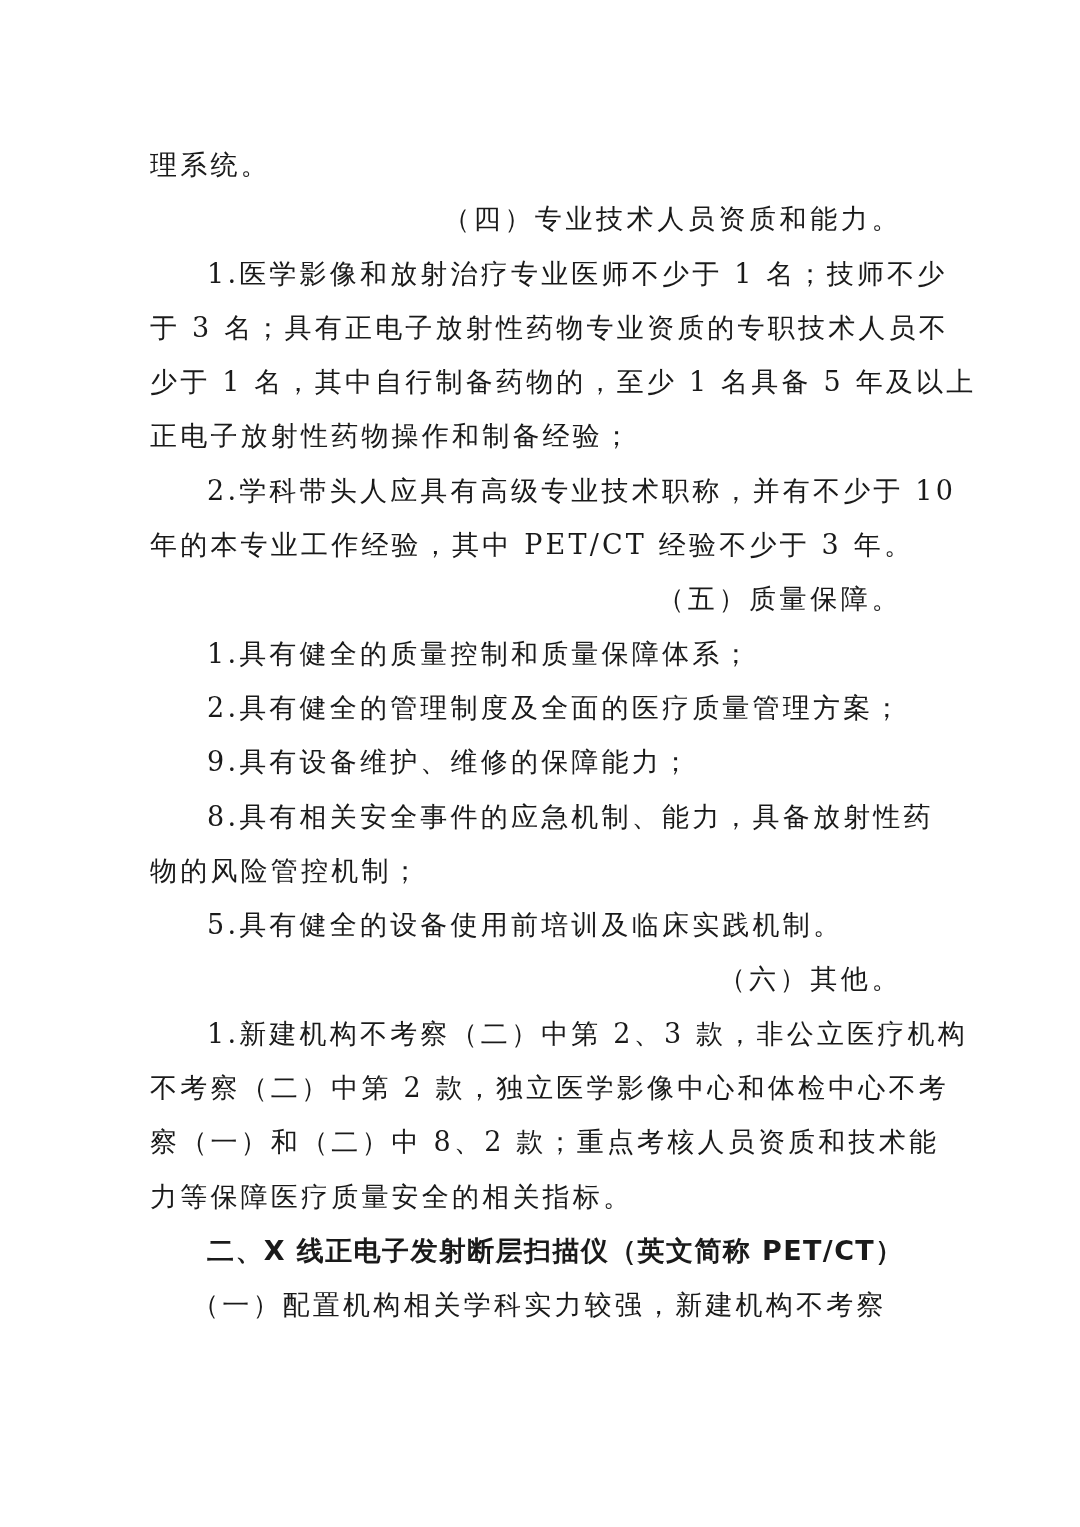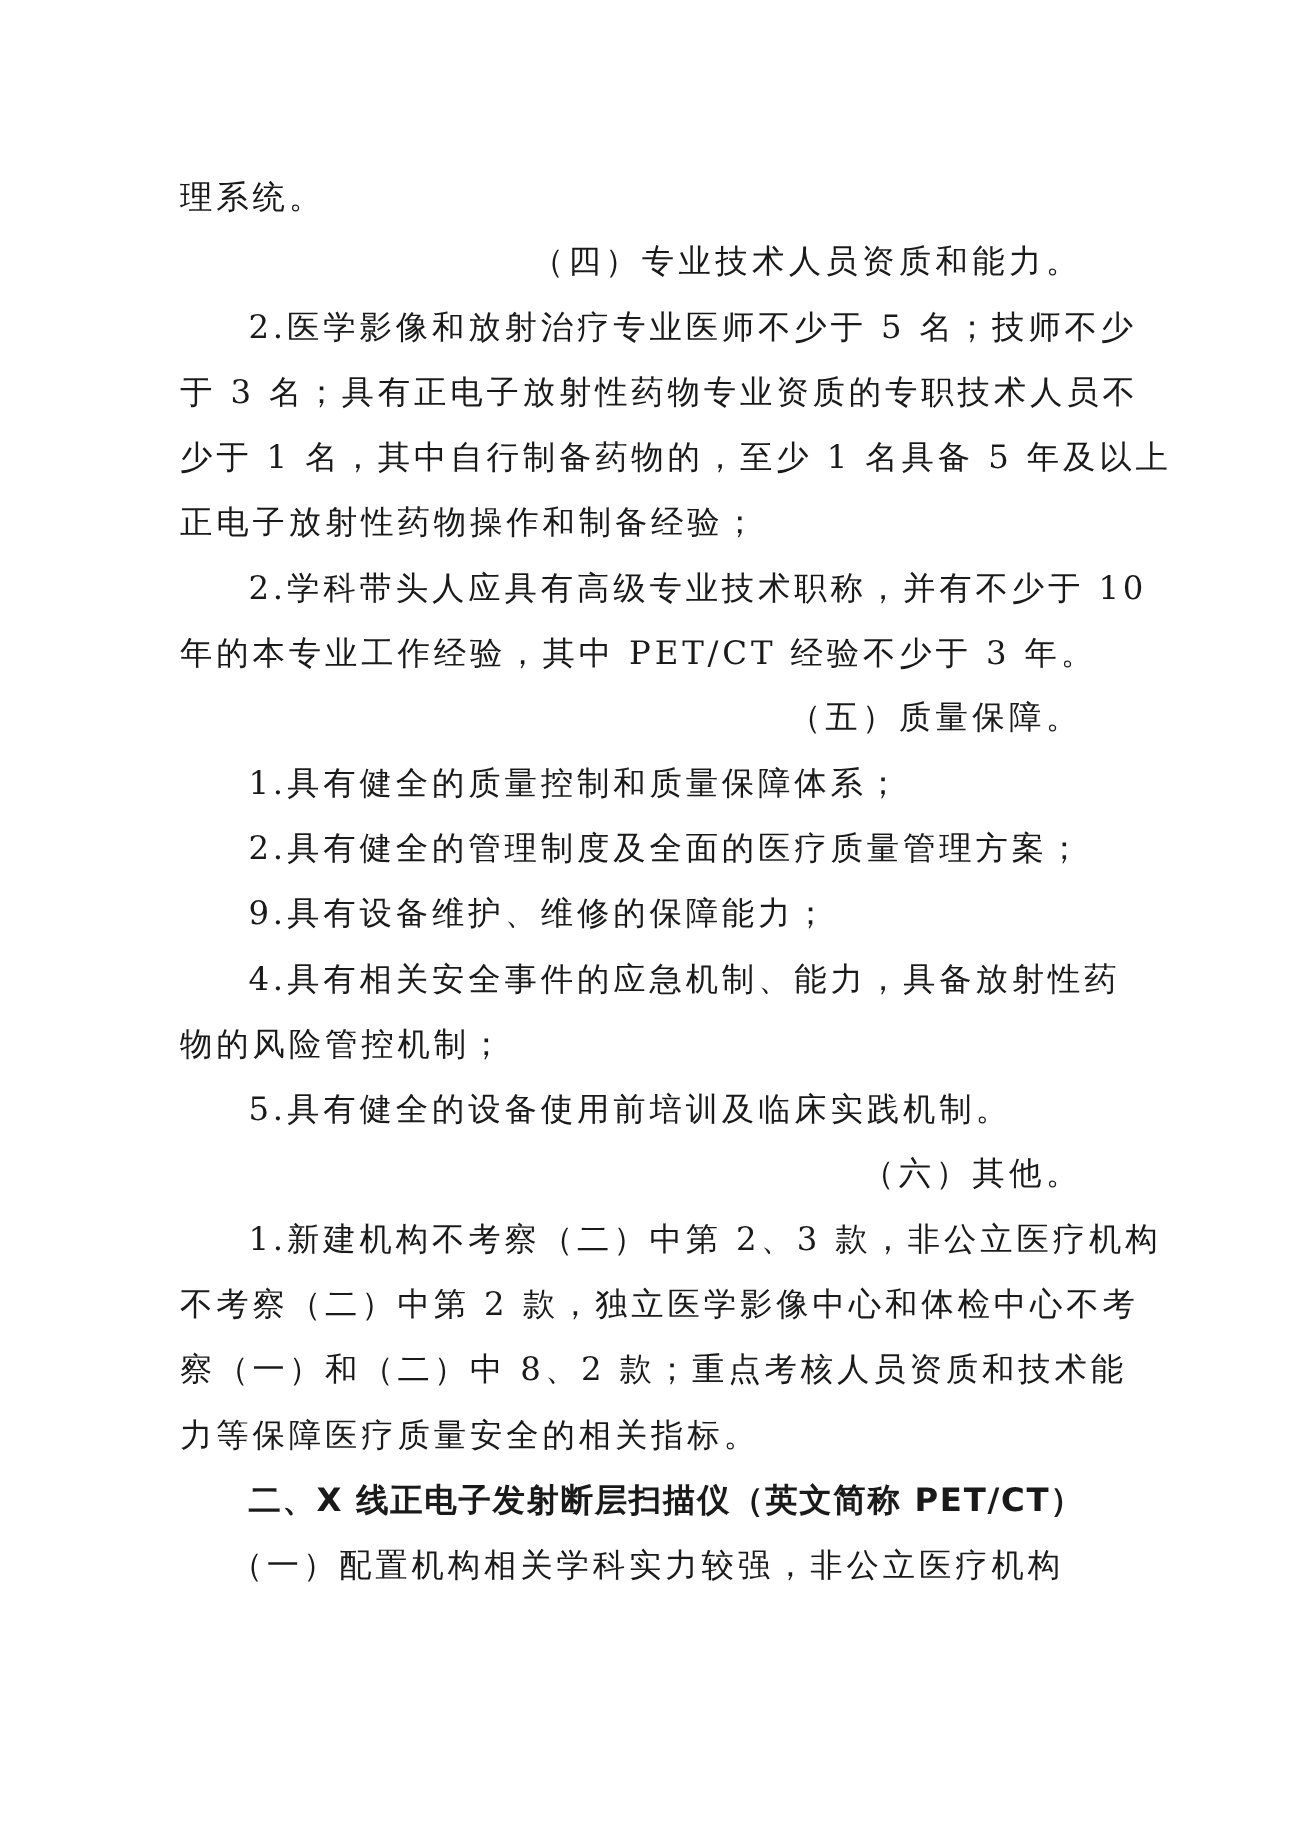--- a/index.html
+++ b/index.html
@@ -36,33 +36,33 @@
       letter-spacing: 1.4px;
     }
     .sub-heading { letter-spacing: 3.6px; text-align: right; }
   </style>
 </head>
 <body>
 
 <div class="page">
   <div class="line">理系统。</div>
   <div class="line paren-indent sub-heading">（四）专业技术人员资质和能力。</div>
-  <div class="line indent">2.医学影像和放射治疗专业医师不少于 5 名；技师不少</div>
+  <div class="line indent">1.医学影像和放射治疗专业医师不少于 1 名；技师不少</div>
   <div class="line">于 3 名；具有正电子放射性药物专业资质的专职技术人员不</div>
   <div class="line">少于 1 名，其中自行制备药物的，至少 1 名具备 5 年及以上</div>
   <div class="line">正电子放射性药物操作和制备经验；</div>
   <div class="line indent">2.学科带头人应具有高级专业技术职称，并有不少于 10</div>
   <div class="line">年的本专业工作经验，其中 PET/CT 经验不少于 3 年。</div>
   <div class="line paren-indent sub-heading">（五）质量保障。</div>
   <div class="line indent">1.具有健全的质量控制和质量保障体系；</div>
   <div class="line indent">2.具有健全的管理制度及全面的医疗质量管理方案；</div>
   <div class="line indent">9.具有设备维护、维修的保障能力；</div>
-  <div class="line indent">4.具有相关安全事件的应急机制、能力，具备放射性药</div>
+  <div class="line indent">8.具有相关安全事件的应急机制、能力，具备放射性药</div>
   <div class="line">物的风险管控机制；</div>
   <div class="line indent">5.具有健全的设备使用前培训及临床实践机制。</div>
   <div class="line paren-indent sub-heading">（六）其他。</div>
   <div class="line indent">1.新建机构不考察（二）中第 2、3 款，非公立医疗机构</div>
   <div class="line">不考察（二）中第 2 款，独立医学影像中心和体检中心不考</div>
   <div class="line">察（一）和（二）中 8、2 款；重点考核人员资质和技术能</div>
   <div class="line">力等保障医疗质量安全的相关指标。</div>
   <div class="line indent heading-bold">二、X 线正电子发射断层扫描仪（英文简称 PET/CT）</div>
-  <div class="line paren-indent">（一）配置机构相关学科实力较强，非公立医疗机构</div>
+  <div class="line paren-indent">（一）配置机构相关学科实力较强，新建机构不考察</div>
 </div>
 
 </body></html>

